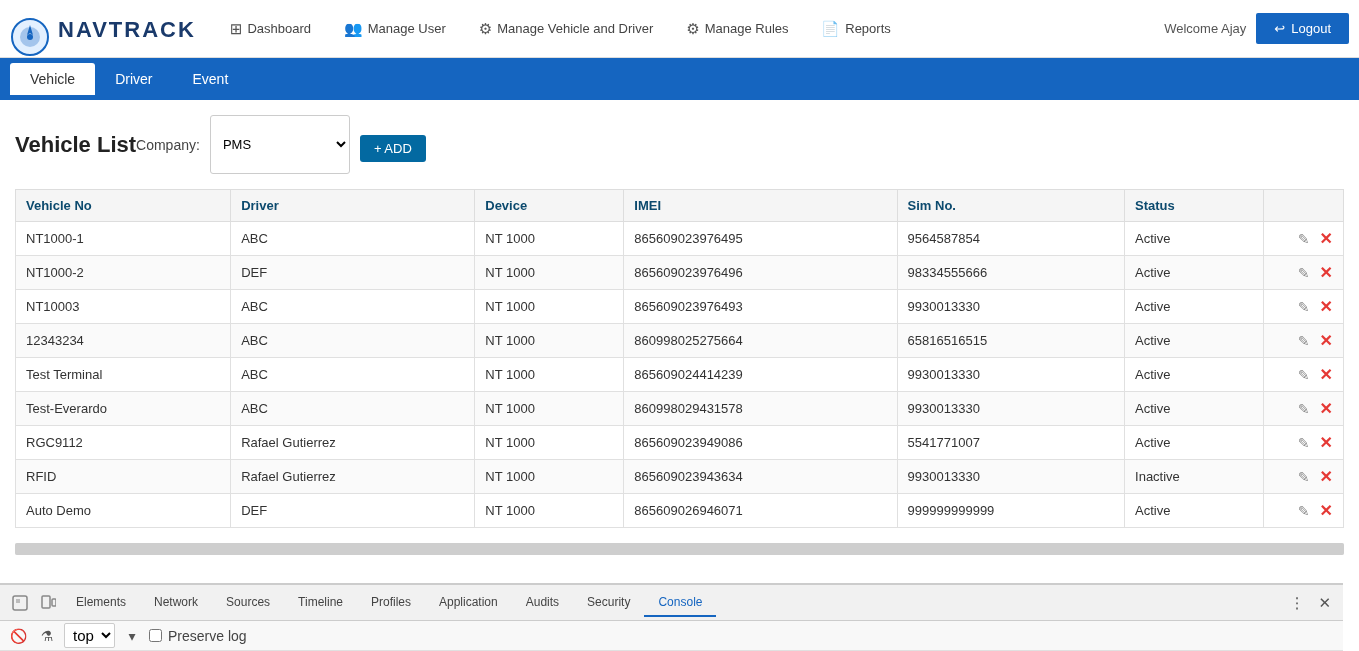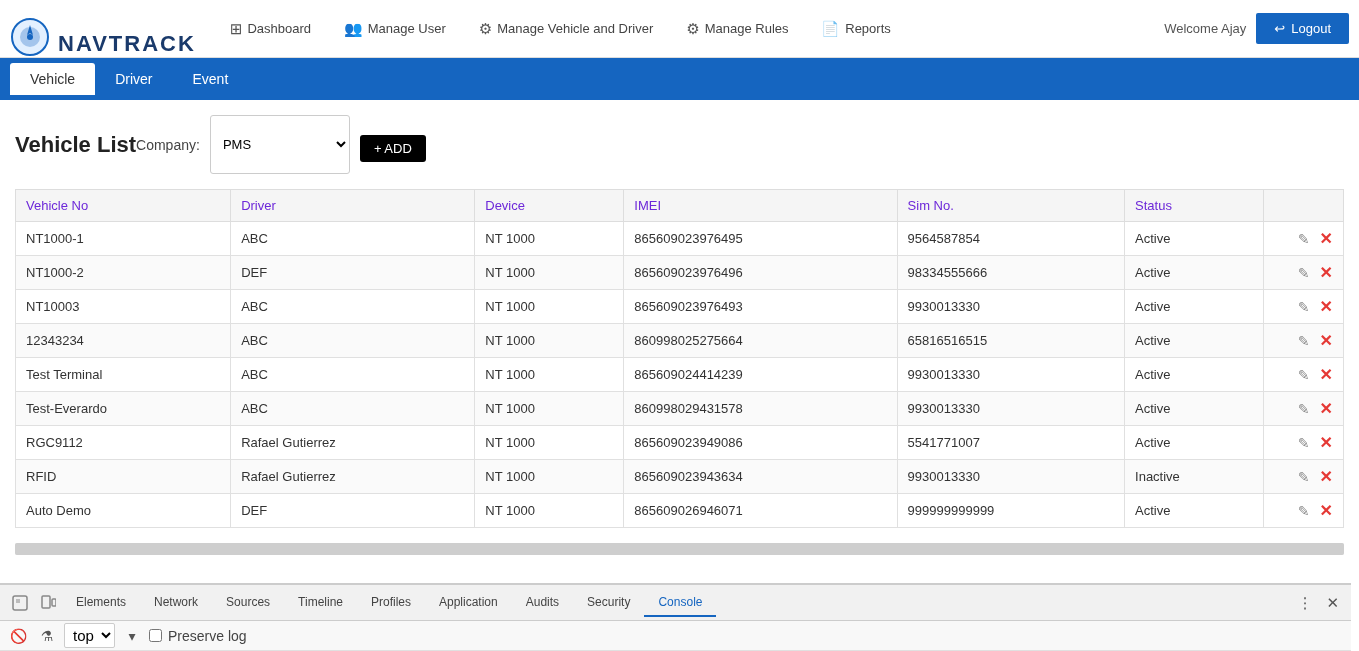--- a/index.html
+++ b/index.html
@@ -9,21 +9,21 @@
     .navbar {
       background: #fff;
       border-bottom: 1px solid #ddd;
       display: flex;
       align-items: center;
       height: 58px;
       padding: 0 10px;
     }
     .navbar-logo {
       display: flex;
-      align-items: flex-end;
+      align-items: flex-start;
       margin-right: 20px;
       margin-top: 16px;
     }
     .logo-icon {
       width: 40px;
       height: 40px;
       margin-right: 8px;
     }
     .logo-text {
       font-size: 22px;
@@ -117,21 +117,21 @@
     .company-select {
       padding: 20px 8px;
       border: 1px solid #ccc;
       border-radius: 3px;
       font-size: 13px;
       min-width: 140px;
       background: #fff;
       cursor: pointer;
     }
     .add-btn {
-      background: #000000;
+      background: #0369a1;
       color: #fff;
       border: none;
       padding: 6px 14px;
       cursor: pointer;
       font-size: 13px;
       border-radius: 3px;
       display: flex;
       align-items: center;
       gap: 4px;
       margin-top: 7px;
@@ -141,22 +141,22 @@
     .vehicle-table {
       width: 100%;
       border-collapse: collapse;
       font-size: 13px;
     }
     .vehicle-table th {
       background: #f5f5f5;
       border: 1px solid #ddd;
       padding: 8px 10px;
       text-align: left;
-      font-weight: normal;
-      color: #6d28d9;
+      font-weight: bold;
+      color: #0c4a6e;
     }
     .vehicle-table td {
       border: 1px solid #e0e0e0;
       padding: 7px 10px;
       color: #333;
     }
     .vehicle-table tr:nth-child(even) td { background: #fafafa; }
     .action-cell {
       display: flex;
       align-items: center;
@@ -187,21 +187,21 @@
       background: #e0e0e0;
       margin-top: 5px;
       border-radius: 2px;
     }
 
     
     .devtools {
       position: fixed;
       bottom: 0;
       left: 0;
-      right: 8px;
+      right: 16px;
       background: #f8f8f8;
       border-top: 2px solid #ccc;
       z-index: 100;
     }
     .devtools-tabs {
       display: flex;
       align-items: center;
       background: #f1f1f1;
       border-bottom: 1px solid #ccc;
       height: 36px;

